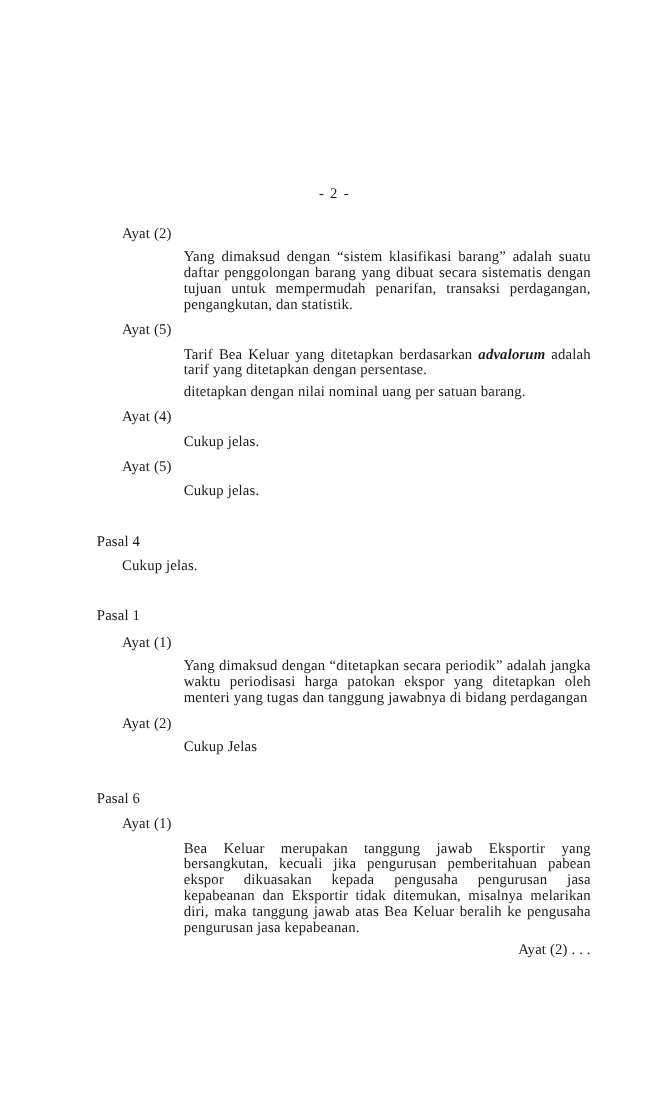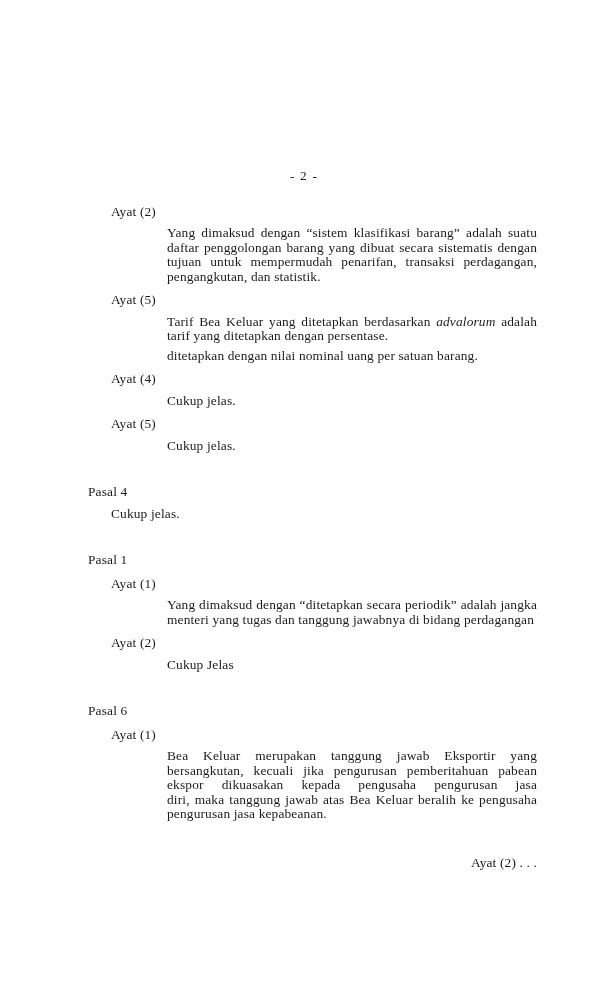--- a/index.html
+++ b/index.html
@@ -36,21 +36,21 @@
   .para, .text { margin-top: 7px; }
   .para + .para { margin-top: 5px; }
   .doc > :first-child { margin-top: 21px; }
   .para .ln {
     text-align: justify;
     text-align-last: justify;
   }
   .para .ln:last-child {
     text-align-last: left;
   }
-  em { font-style: italic; }
+  em { font-style: italic; font-weight: bold; }
   .continuation {
     position: absolute;
     top: 856px;
     right: 70px;
     white-space: pre;
   }
 </style>
 </head>
 <body>
 
@@ -76,29 +76,31 @@
       <div class="block heading i1">Ayat (4)</div>
       <div class="block text i2">Cukup jelas.</div>
       <div class="block heading i1">Ayat (5)</div>
       <div class="block text i2">Cukup jelas.</div>
       <div class="block heading i0">Pasal 4</div>
       <div class="block text i1">Cukup jelas.</div>
       <div class="block heading i0">Pasal 1</div>
       <div class="block heading i1">Ayat (1)</div>
       <div class="block para i2">
         <div class="ln">Yang dimaksud dengan “ditetapkan secara periodik” adalah jangka</div>
+        <div class="ln">waktu periodisasi harga patokan ekspor yang ditetapkan oleh</div>
         <div class="ln">menteri yang tugas dan tanggung jawabnya di bidang perdagangan</div>
       </div>
       <div class="block heading i1">Ayat (2)</div>
       <div class="block text i2">Cukup Jelas</div>
       <div class="block heading i0">Pasal 6</div>
       <div class="block heading i1">Ayat (1)</div>
       <div class="block para i2">
         <div class="ln">Bea Keluar merupakan tanggung jawab Eksportir yang</div>
         <div class="ln">bersangkutan, kecuali jika pengurusan pemberitahuan pabean</div>
         <div class="ln">ekspor dikuasakan kepada pengusaha pengurusan jasa</div>
+        <div class="ln">kepabeanan dan Eksportir tidak ditemukan, misalnya melarikan</div>
         <div class="ln">diri, maka tanggung jawab atas Bea Keluar beralih ke pengusaha</div>
         <div class="ln">pengurusan jasa kepabeanan.</div>
       </div>
     </div>
 
   <div class="continuation">Ayat (2) . . .</div>
 </div>
 
 </body></html>

